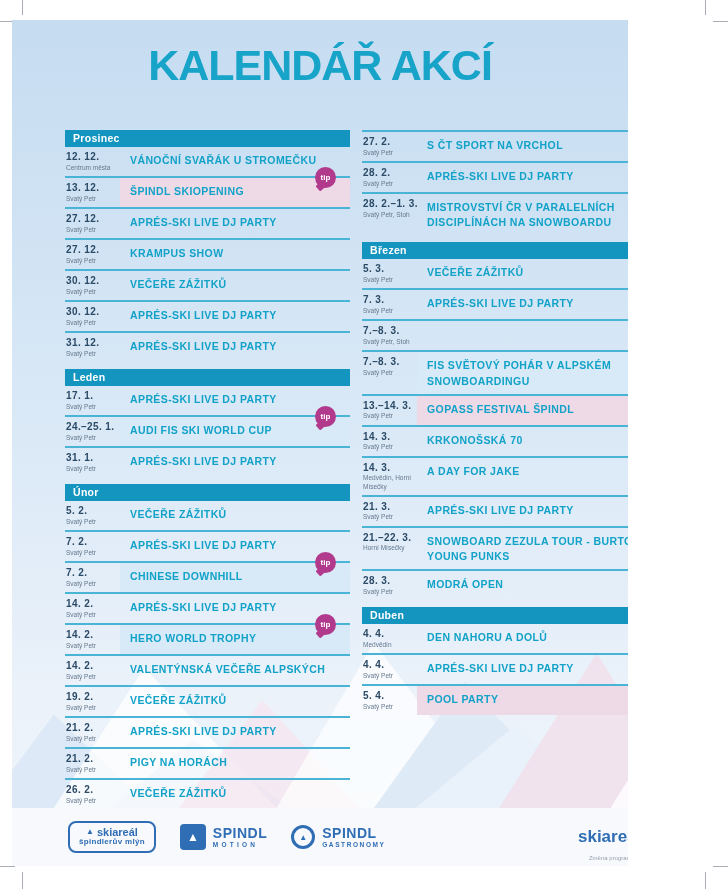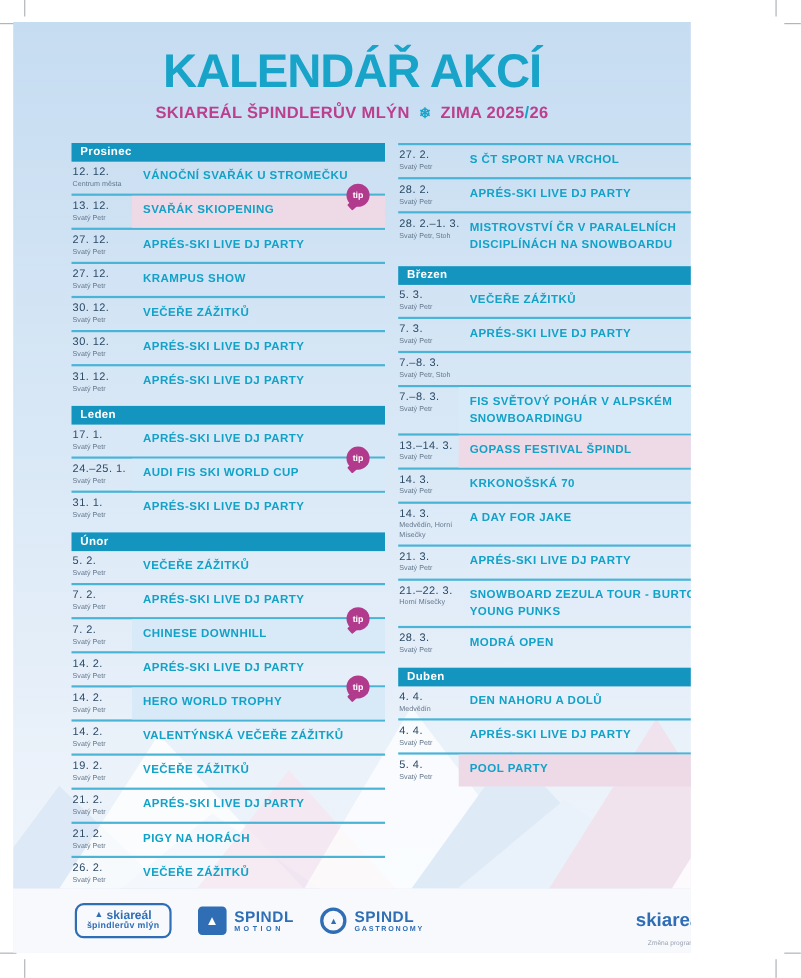--- a/index.html
+++ b/index.html
@@ -20,21 +20,21 @@
   .content{position:absolute;left:53px;top:110px;width:598px;display:flex;gap:12px;z-index:3;}
   .col{display:block;}
   .col0{width:285px;}
   .col1{width:301px;}
   .month + .month{margin-top:7px;}
   .mbar{height:17px;line-height:17px;background:#1495c0;color:#ffffff;font-size:10.5px;
     font-weight:700;padding-left:8px;letter-spacing:.3px;}
   .row{display:flex;min-height:29px;align-items:stretch;}
   .row.tb{border-top:2px solid #4ab4d7;}
   .dcell{width:55px;flex:none;padding:4px 0 3px 1px;box-sizing:border-box;}
-  .date{font-size:10px;font-weight:400;color:#2b4a66;letter-spacing:.4px;white-space:nowrap;}
+  .date{font-size:10px;font-weight:700;color:#2b4a66;letter-spacing:.4px;white-space:nowrap;}
   .venue{font-size:6.5px;color:#64788c;margin-top:1.5px;line-height:1.35;}
   .ecell{flex:1;position:relative;padding:6px 18px 5px 10px;box-sizing:border-box;}
   .etitle{font-size:10.5px;font-weight:700;color:#12a2c8;letter-spacing:.4px;line-height:1.45;display:block;}
   .hl-pink{background:#eed9e7;}
   .hl-blue{background:#d8eaf7;}
   .tip{position:absolute;top:-11px;right:14px;width:21px;height:21px;border-radius:50%;
     background:#b23a8d;color:#fff;font-size:8px;font-weight:700;display:flex;align-items:center;
     justify-content:center;z-index:2;}
   .tip::after{content:'';position:absolute;left:2px;bottom:-2px;width:7px;height:7px;
     background:#b23a8d;transform:rotate(48deg);border-radius:1px;z-index:-1;}
@@ -81,25 +81,20 @@
 <div class="crop" style="left:713px;top:21px;width:15px;height:1px;"></div>
 <div class="crop" style="left:22px;top:872px;width:1px;height:17px;"></div>
 <div class="crop" style="left:0;top:866px;width:15px;height:1px;"></div>
 <div class="crop" style="left:705px;top:872px;width:1px;height:17px;"></div>
 <div class="crop" style="left:713px;top:866px;width:15px;height:1px;"></div>
 
 <div class="poster">
 
   <div class="header">
     <div class="title">KALENDÁŘ AKCÍ</div>
-    <div class="subtitle">
-      <span>SKIAREÁL ŠPINDLERŮV MLÝN</span>
-      <span class="teal flake">❄</span>
-      <span>ZIMA 2025</span><span class="teal">/</span><span>26</span>
-    </div>
   </div>
 
   <div class="content">
     <div class="col col0">
         <section class="month">
           <div class="mbar">Prosinec</div>
           <div class="row">
             <div class="dcell">
               <div class="date">12. 12.</div>
               <div class="venue">Centrum města</div>
@@ -107,21 +102,21 @@
             <div class="ecell">
               <span class="etitle">VÁNOČNÍ SVAŘÁK U STROMEČKU</span>
             </div>
           </div>
           <div class="row tb">
             <div class="dcell">
               <div class="date">13. 12.</div>
               <div class="venue">Svatý Petr</div>
             </div>
             <div class="ecell hl-pink">
-              <span class="etitle">SVAŘÁK SKIOPENING</span>
+              <span class="etitle">ŠPINDL SKIOPENING</span>
               <span class="tip">tip</span>
             </div>
           </div>
           <div class="row tb">
             <div class="dcell">
               <div class="date">27. 12.</div>
               <div class="venue">Svatý Petr</div>
             </div>
             <div class="ecell">
               <span class="etitle">APRÉS-SKI LIVE DJ PARTY</span>
@@ -243,21 +238,21 @@
               <span class="etitle">HERO WORLD TROPHY</span>
               <span class="tip">tip</span>
             </div>
           </div>
           <div class="row tb">
             <div class="dcell">
               <div class="date">14. 2.</div>
               <div class="venue">Svatý Petr</div>
             </div>
             <div class="ecell">
-              <span class="etitle">VALENTÝNSKÁ VEČEŘE ZÁŽITKŮ</span>
+              <span class="etitle">VALENTÝNSKÁ VEČEŘE ALPSKÝCH</span>
             </div>
           </div>
           <div class="row tb">
             <div class="dcell">
               <div class="date">19. 2.</div>
               <div class="venue">Svatý Petr</div>
             </div>
             <div class="ecell">
               <span class="etitle">VEČEŘE ZÁŽITKŮ</span>
             </div>

